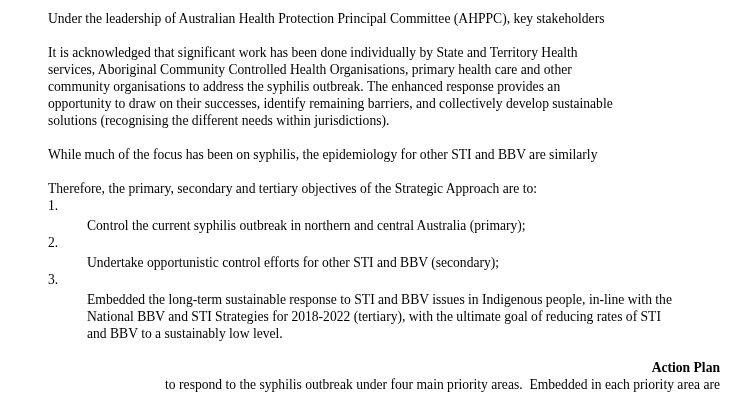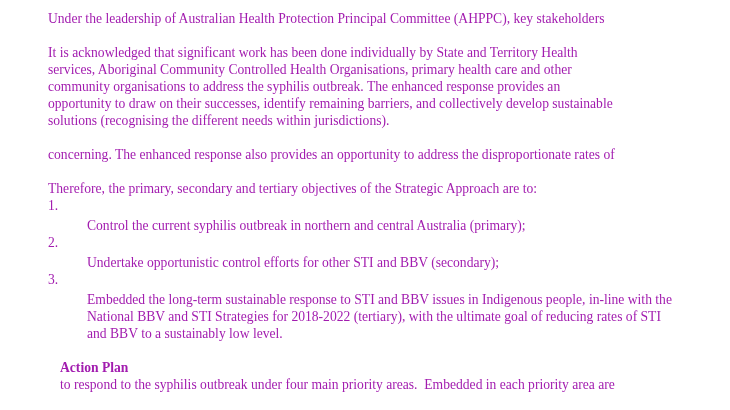--- a/index.html
+++ b/index.html
@@ -13,28 +13,29 @@
     overflow: hidden;
   }
   .doc {
     box-sizing: border-box;
     width: 730px;
     height: 410px;
     padding: 10px 10px 0 48px;
     font-family: "Liberation Serif", "DejaVu Serif", serif;
     font-size: 13.6px;
     line-height: 17px;
-    color: #a21caf;
+    color: #000000;
     filter: blur(0.3px);
   }
   .para {
     margin: 0 0 17px 0;
   }
   .para.tight {
-    margin: 12px;
+    margin: 0;
+    text-align: right;
   }
   .line {
     white-space: pre;
   }
   .list-item {
     display: flex;
     align-items: flex-start;
   }
   .list-num {
     flex: 0 0 39px;
@@ -61,21 +62,21 @@
 
   <div class="para">
     <div class="line">It is acknowledged that significant work has been done individually by State and Territory Health</div>
     <div class="line">services, Aboriginal Community Controlled Health Organisations, primary health care and other</div>
     <div class="line">community organisations to address the syphilis outbreak. The enhanced response provides an</div>
     <div class="line">opportunity to draw on their successes, identify remaining barriers, and collectively develop sustainable</div>
     <div class="line">solutions (recognising the different needs within jurisdictions).</div>
   </div>
 
   <div class="para">
-    <div class="line">concerning. The enhanced response also provides an opportunity to address the disproportionate rates of</div>
+    <div class="line">While much of the focus has been on syphilis, the epidemiology for other STI and BBV are similarly</div>
   </div>
 
   <div class="para">
     <div class="line">Therefore, the primary, secondary and tertiary objectives of the Strategic Approach are to:</div>
 
     <div class="list-item">
       <span class="list-num">1.</span>
       <div class="list-lines">
         <div class="line">Control the current syphilis outbreak in northern and central Australia (primary);</div>
       </div>

